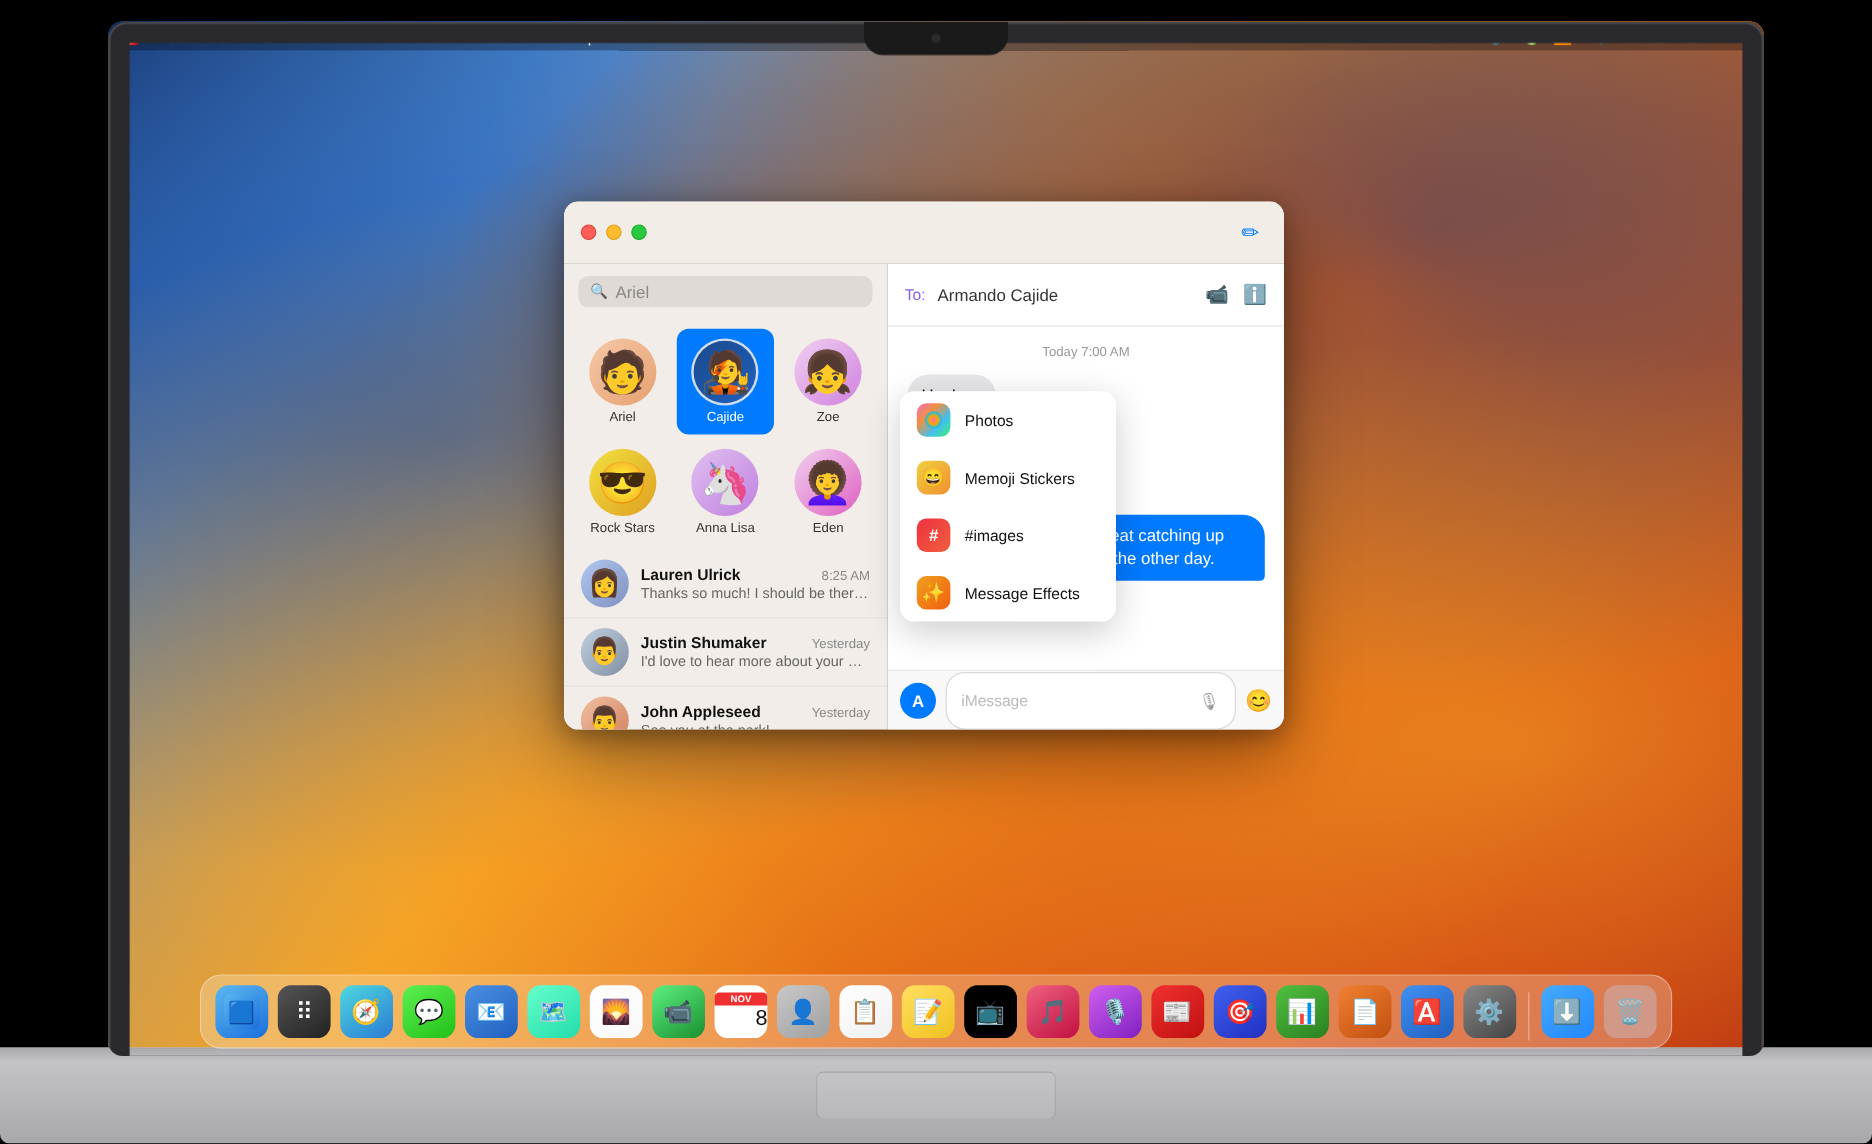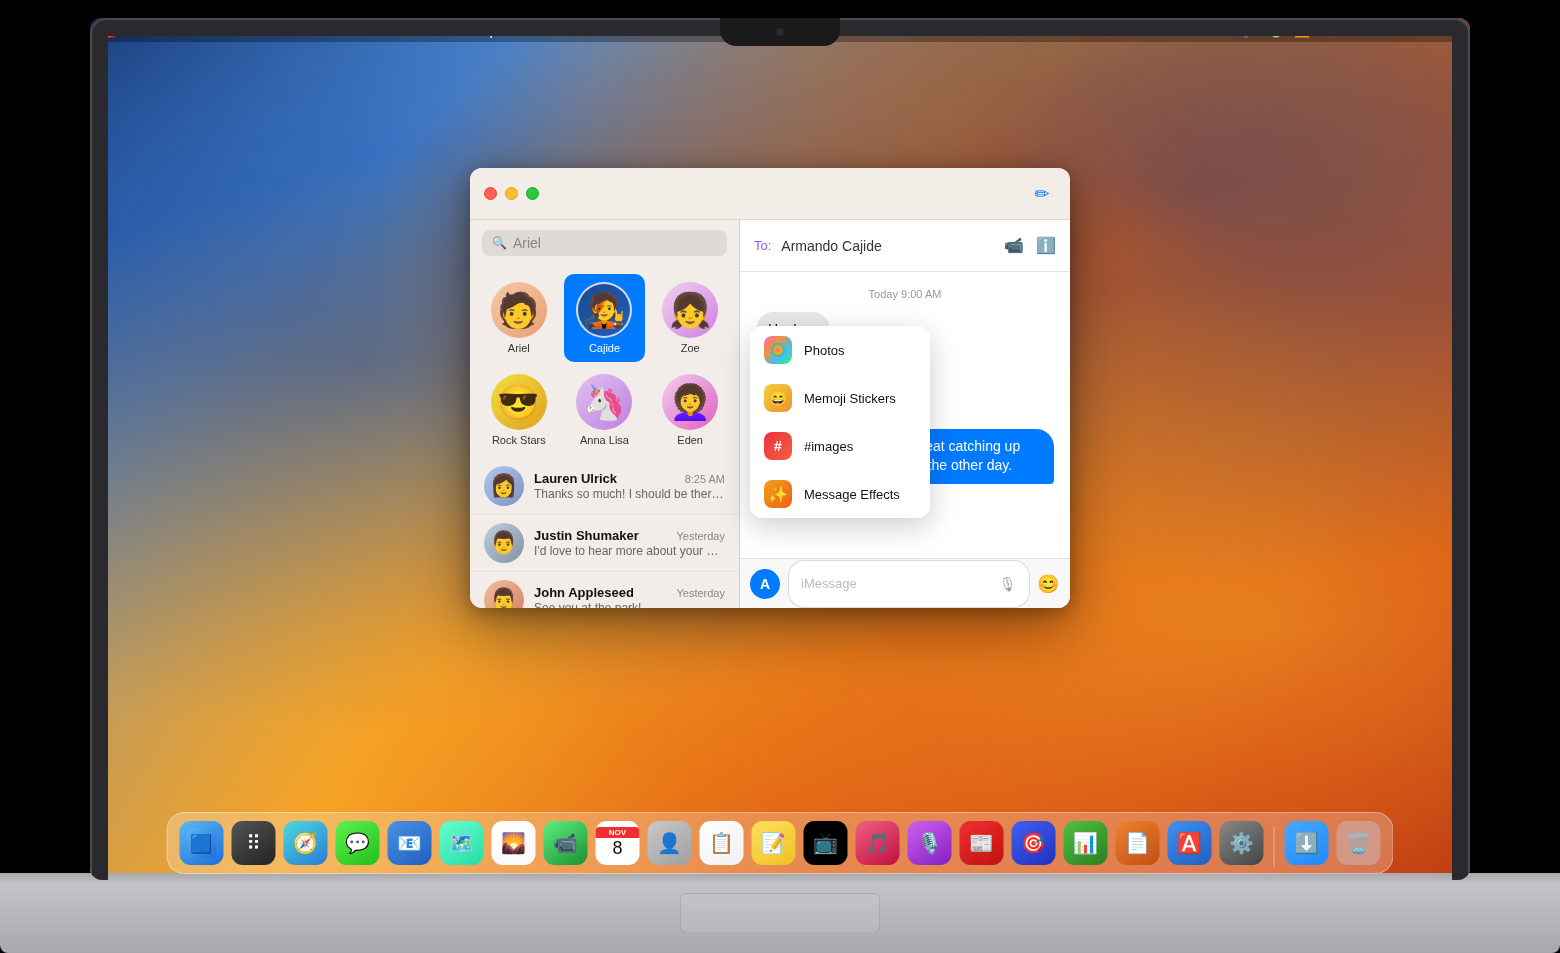--- a/index.html
+++ b/index.html
@@ -810,21 +810,21 @@
           <div class="chat-header">
             <span class="chat-header-to">To:</span>
             <span class="chat-contact-name">Armando Cajide</span>
             <div class="chat-actions">
               <span style="font-size:16px; color:#007aff; cursor:pointer;">📹</span>
               <span style="font-size:16px; color:#007aff; cursor:pointer;">ℹ️</span>
             </div>
           </div>
 
           <div class="chat-messages">
-            <div class="timestamp-label">Today 9:00 AM</div>
+            <div class="timestamp-label">Today 7:00 AM</div>
 
 
             <div class="message-row received">
               <div>
                 <div class="bubble received">Hey!</div>
                 <div class="bubble received" style="margin-top:4px;">I got a new 🛴</div>
                 <div class="reply-link">1 Reply</div>
               </div>
             </div>
 
@@ -915,21 +915,21 @@
       <div class="dock-item">
         <div class="dock-item-img dock-maps" style="font-size:20px;">🗺️</div>
       </div>
       <div class="dock-item">
         <div class="dock-item-img dock-photos" style="font-size:20px;">🌄</div>
       </div>
       <div class="dock-item">
         <div class="dock-item-img dock-facetime" style="font-size:20px;">📹</div>
       </div>
       <div class="dock-item">
-        <div class="dock-item-img dock-calendar" style="font-size:16px; color:#f03030; font-weight:bold; background: white; display:flex; flex-direction:column; align-items:center; justify-content:center;">
+        <div class="dock-item-img dock-calendar" style="font-size:16px; color:#f03030; font-weight:bold; background: white; display:flex; flex-direction:column; align-items:flex-end; justify-content:center;">
           <div style="font-size:8px; background:#f03030; color:white; width:100%; text-align:center; padding:1px; border-radius:4px 4px 0 0;">NOV</div>
           <div style="font-size:18px; color:#111; font-weight:300;">8</div>
         </div>
       </div>
       <div class="dock-item">
         <div class="dock-item-img dock-contacts" style="font-size:20px;">👤</div>
       </div>
       <div class="dock-item">
         <div class="dock-item-img dock-reminders" style="font-size:20px;">📋</div>
       </div>

